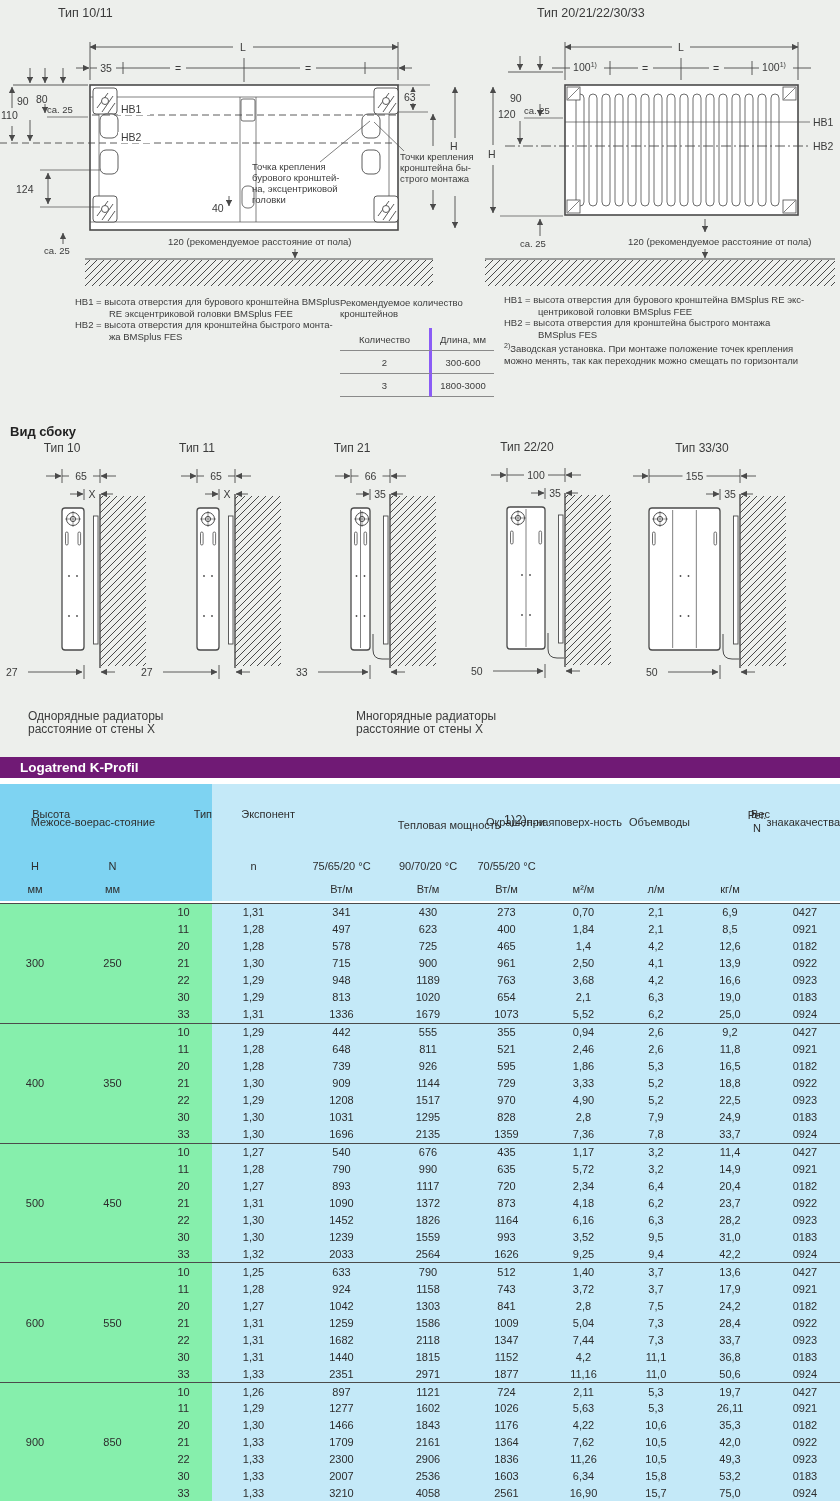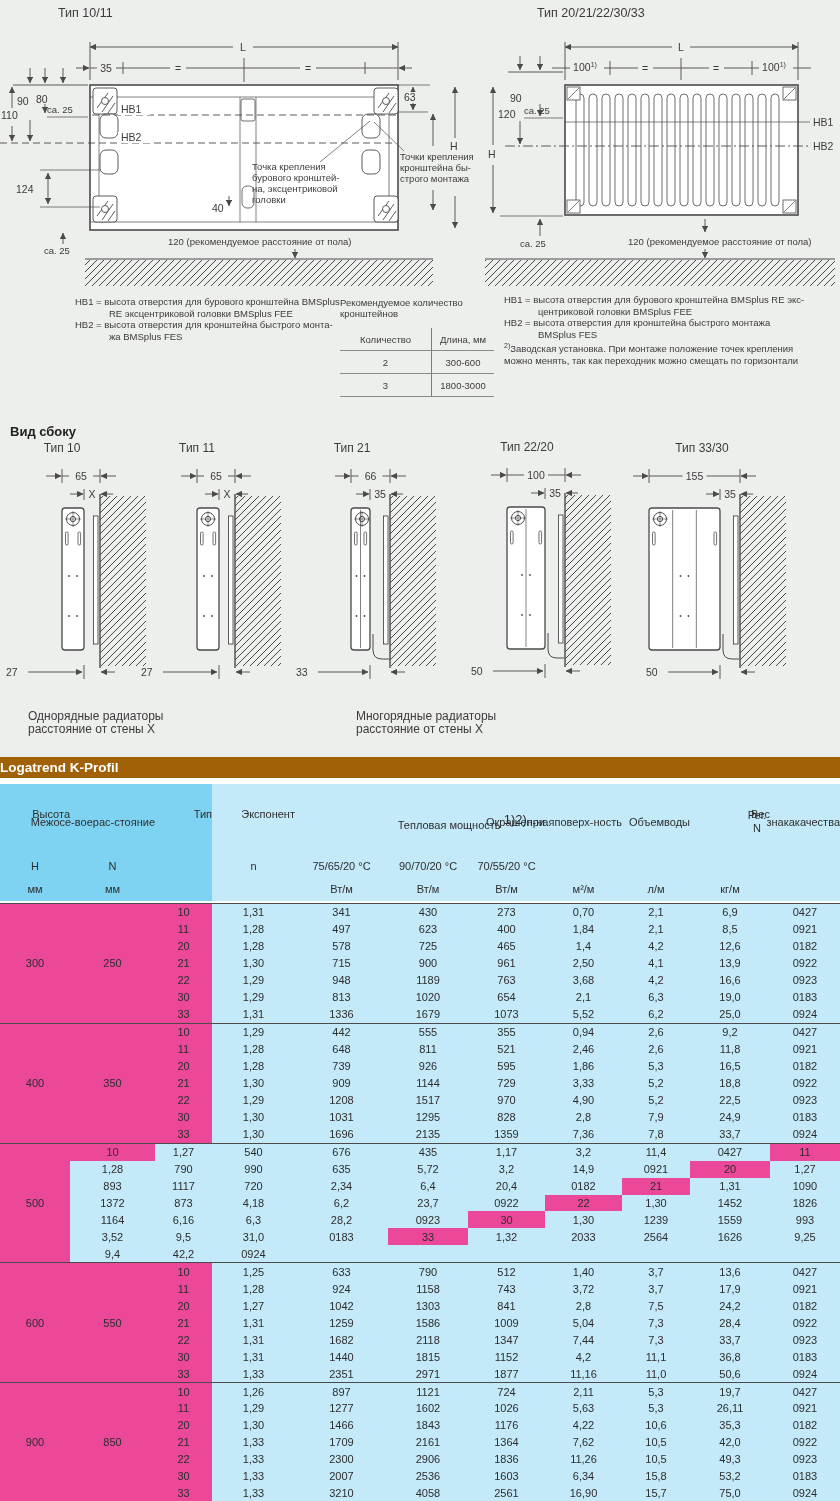--- a/index.html
+++ b/index.html
@@ -22,45 +22,45 @@
   .whr{fill:#fff;stroke:none;}
   .brkU{fill:#fff;stroke:#4a4a4a;stroke-width:0.9;}
   
   .fnote{font-size:9.5px;line-height:11.5px;color:#3b3b3b;}
   .fnote .ind{padding-left:34px;}
   .fnote sup{font-size:7px;}
   
   .btable{font-size:9.5px;color:#3b3b3b;}
   .btable .bt{display:grid;grid-template-columns:92px 62px;margin-top:9px;}
   .btable .bc{height:22px;display:flex;align-items:center;justify-content:center;border-bottom:1px solid #8a8a8a;}
-  .btable .bc.r{border-right:1px solid #8b5cf6;}
+  .btable .bc.r{border-right:3px solid #8b5cf6;}
   
   .heading{font-size:13px;font-weight:bold;color:#222;}
   .caption{font-size:12px;line-height:13px;color:#3b3b3b;}
   
   .spec-table{position:absolute;left:0;top:757px;width:840px;}
-  .product-bar{height:21px;background:#a16207;color:#fff;font-size:13.5px;font-weight:bold;
-               line-height:21px;padding-left:0;box-sizing:border-box;}
+  .product-bar{height:21px;background:#701a75;color:#fff;font-size:13.5px;font-weight:bold;
+               line-height:21px;padding-left:20px;box-sizing:border-box;}
   .tgap{height:6px;background:#fff;}
   .thead{position:relative;height:117px;background:#c4e9f8;border-bottom:2px solid #fff;box-sizing:content-box;}
   .dark-strip{position:absolute;left:0;top:0;width:212px;height:100%;background:#7ed3f2;}
   .hgrid{position:relative;display:grid;height:112px;padding-top:5px;
          grid-template-columns:70px 85px 57px 83px 93px 80px 77px 77px 68px 80px 70px;
          grid-template-rows:66px 22px 24px;}
   .hc{display:flex;flex-direction:row;justify-content:flex-end;align-items:center;
       font-size:11px;line-height:13px;text-align:center;}
   .hc.pad1{padding-bottom:16px;}
   .hs{display:flex;align-items:center;justify-content:center;font-size:11px;}
   .hgrid sup{font-size:13px;}
   .tbody .block{display:grid;box-sizing:border-box;height:119.8px;background:#c4e9f8;
          grid-template-columns:70px 85px 57px 83px 93px 80px 77px 77px 68px 80px 70px;
          grid-template-rows:repeat(7,1fr);border-top:1px solid #4b4b4b;}
   .tbody .block:last-child{border-bottom:1px solid #4b4b4b;}
   .tbody .cell{display:flex;align-items:center;justify-content:center;font-size:11px;color:#2d2d2d;}
-  .tbody .dark{background:#ec4899;}
+  .tbody .dark{background:#86efac;}
 </style>
 </head>
 <body>
 
 <svg width="0" height="0" style="position:absolute" aria-hidden="true">
   <defs>
     <marker id="arw" viewBox="0 0 10 10" refX="9.5" refY="5" markerWidth="7" markerHeight="7" orient="auto-start-reverse">
       <path d="M0,0 L10,5 L0,10 z" fill="#4a4a4a"></path>
     </marker>
     <pattern id="hatch" width="7" height="7" patternUnits="userSpaceOnUse">
@@ -672,20 +672,21 @@
         <div class="cell">1696</div>
         <div class="cell">2135</div>
         <div class="cell">1359</div>
         <div class="cell">7,36</div>
         <div class="cell">7,8</div>
         <div class="cell">33,7</div>
         <div class="cell">0924</div>
       </div>
       <div class="block">
         <div class="cell dark" style="grid-area: 1 / 1 / 8 / 2;">500</div>
+        <div class="cell dark" style="grid-area: 1 / 2 / 8 / 3;">450</div>
         <div class="cell dark">10</div>
         <div class="cell">1,27</div>
         <div class="cell">540</div>
         <div class="cell">676</div>
         <div class="cell">435</div>
         <div class="cell">1,17</div>
         <div class="cell">3,2</div>
         <div class="cell">11,4</div>
         <div class="cell">0427</div>
         <div class="cell dark">11</div>

